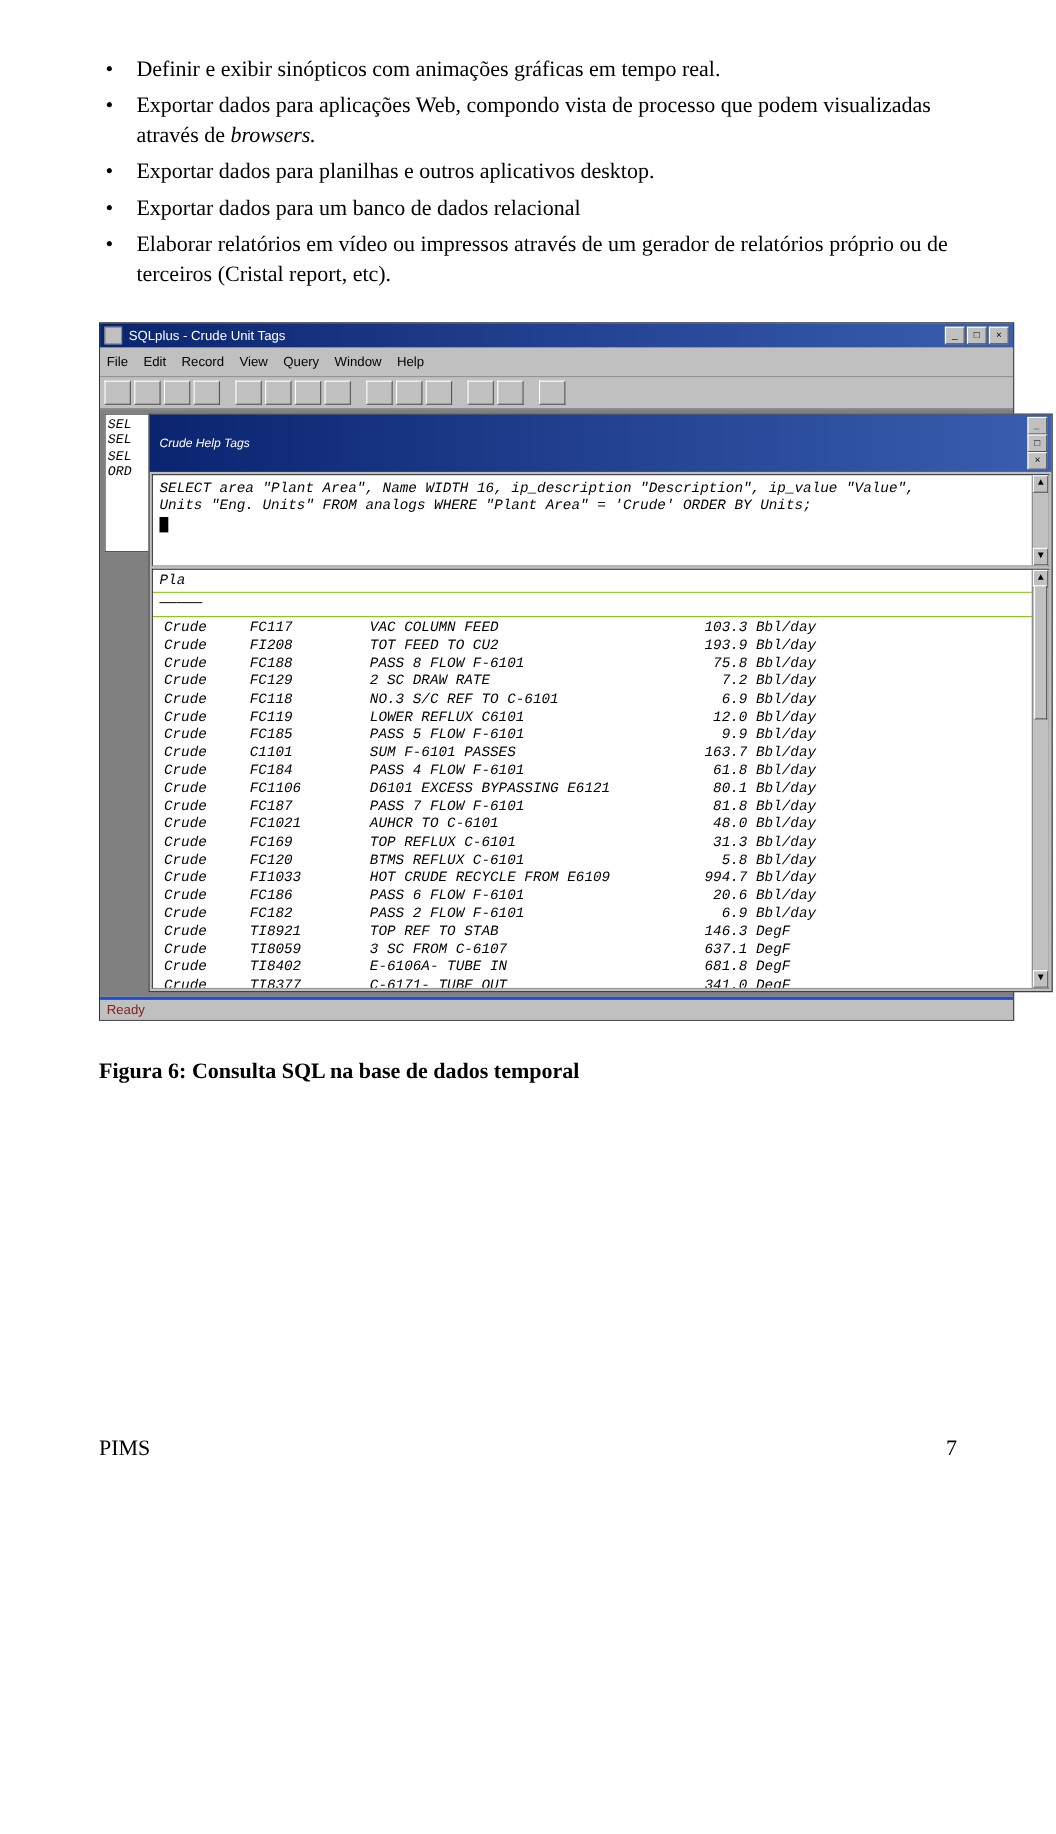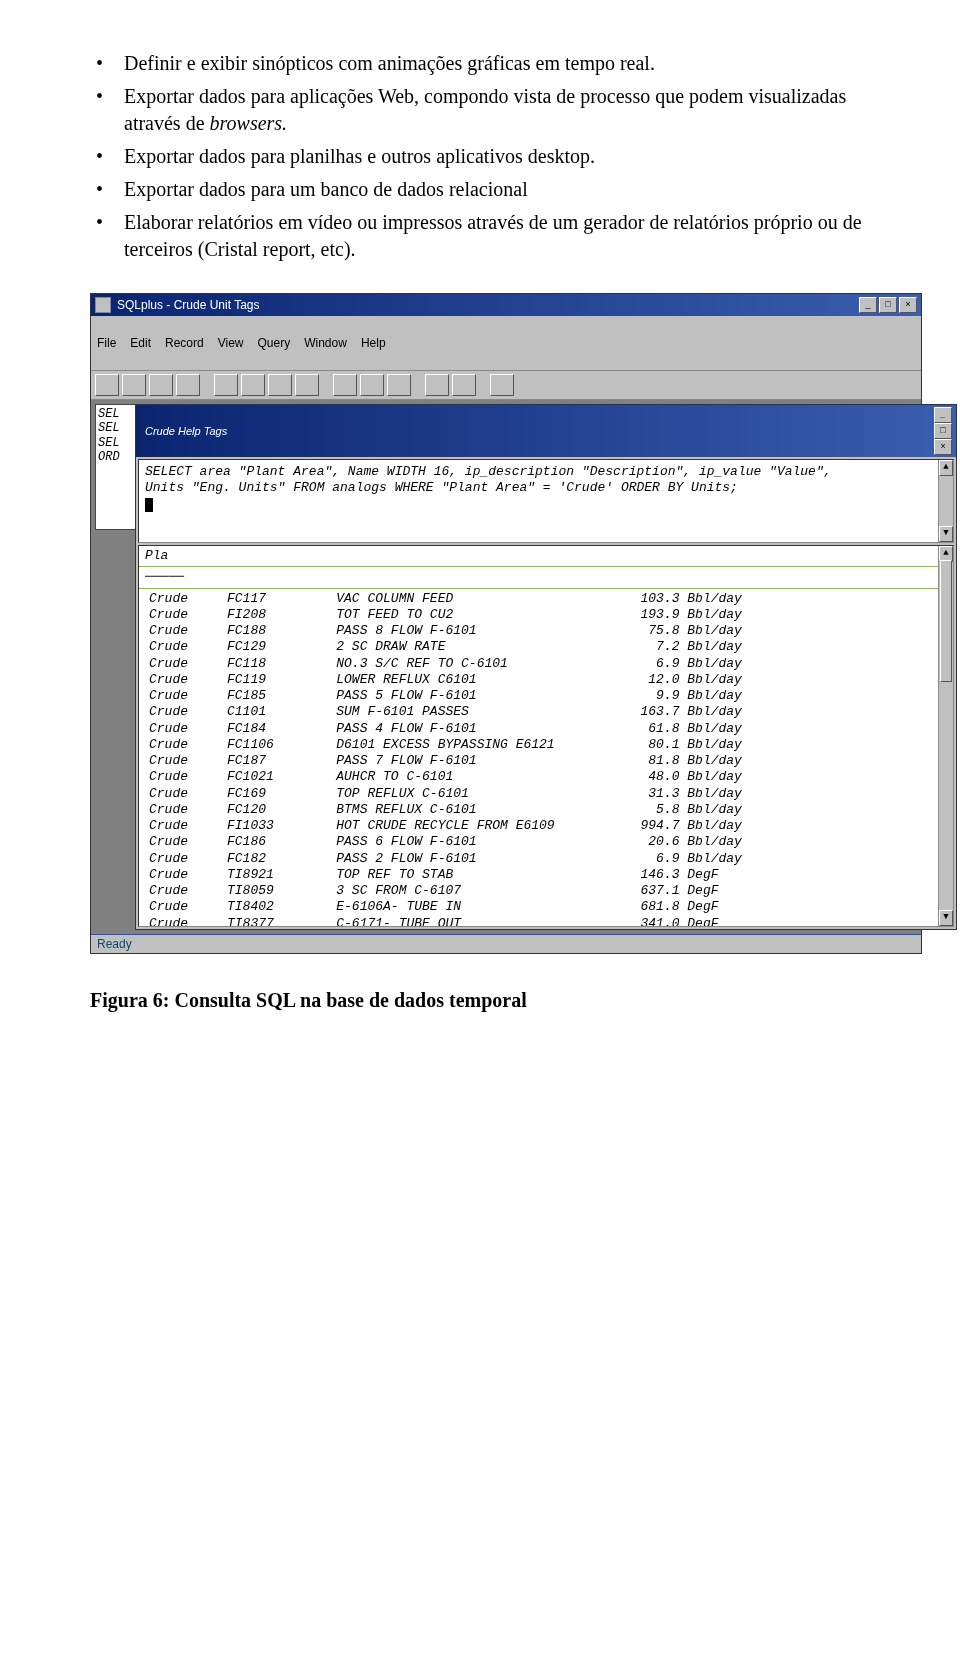--- a/index.html
+++ b/index.html
@@ -76,21 +76,21 @@
     border: 1px solid #fff;
     border-right-color: #555;
     border-bottom-color: #555;
     font-size: 9px;
     line-height: 12px;
     text-align: center;
     color: #000;
   }
   .menubar {
     background: #c0c0c0;
-    padding: 20px 6px;
+    padding: 6px 6px;
     display: flex;
     gap: 14px;
     border-bottom: 1px solid #888;
     font-size: 12px;
   }
   .menubar span { color: #000; white-space: nowrap; }
   .toolbar {
     background: #c0c0c0;
     padding: 3px 4px;
     display: flex;
@@ -234,24 +234,24 @@
     border-bottom-color: #555;
     font-size: 9px;
     text-align: center;
     line-height: 12px;
   }
   .scrollbar-v .arrow.top { top: 0; }
   .scrollbar-v .arrow.bot { bottom: 0; }
 
   .statusbar {
     background: #c0c0c0;
-    border-top: 1px solid #1d4ed8;
+    border-top: 3px solid #1d4ed8;
     padding: 2px 6px;
     font-size: 12px;
-    color: #0c4a6e;
+    color: #7f1d1d;
   }
 
   .caption {
     margin: 35px 0 0 0;
     font-size: 20px;
     font-weight: bold;
   }
 
   .footer {
     display: flex;
@@ -365,14 +365,18 @@
 
     </div>
 
     <div class="statusbar">
       <span>Ready</span>
     </div>
   </div>
 
   <p class="caption">Figura 6:  Consulta SQL na base de dados temporal</p>
 
+  <div class="footer">
+    <span>PIMS</span>
+    <span>7</span>
+  </div>
 
 </div>
 
 </body></html>

